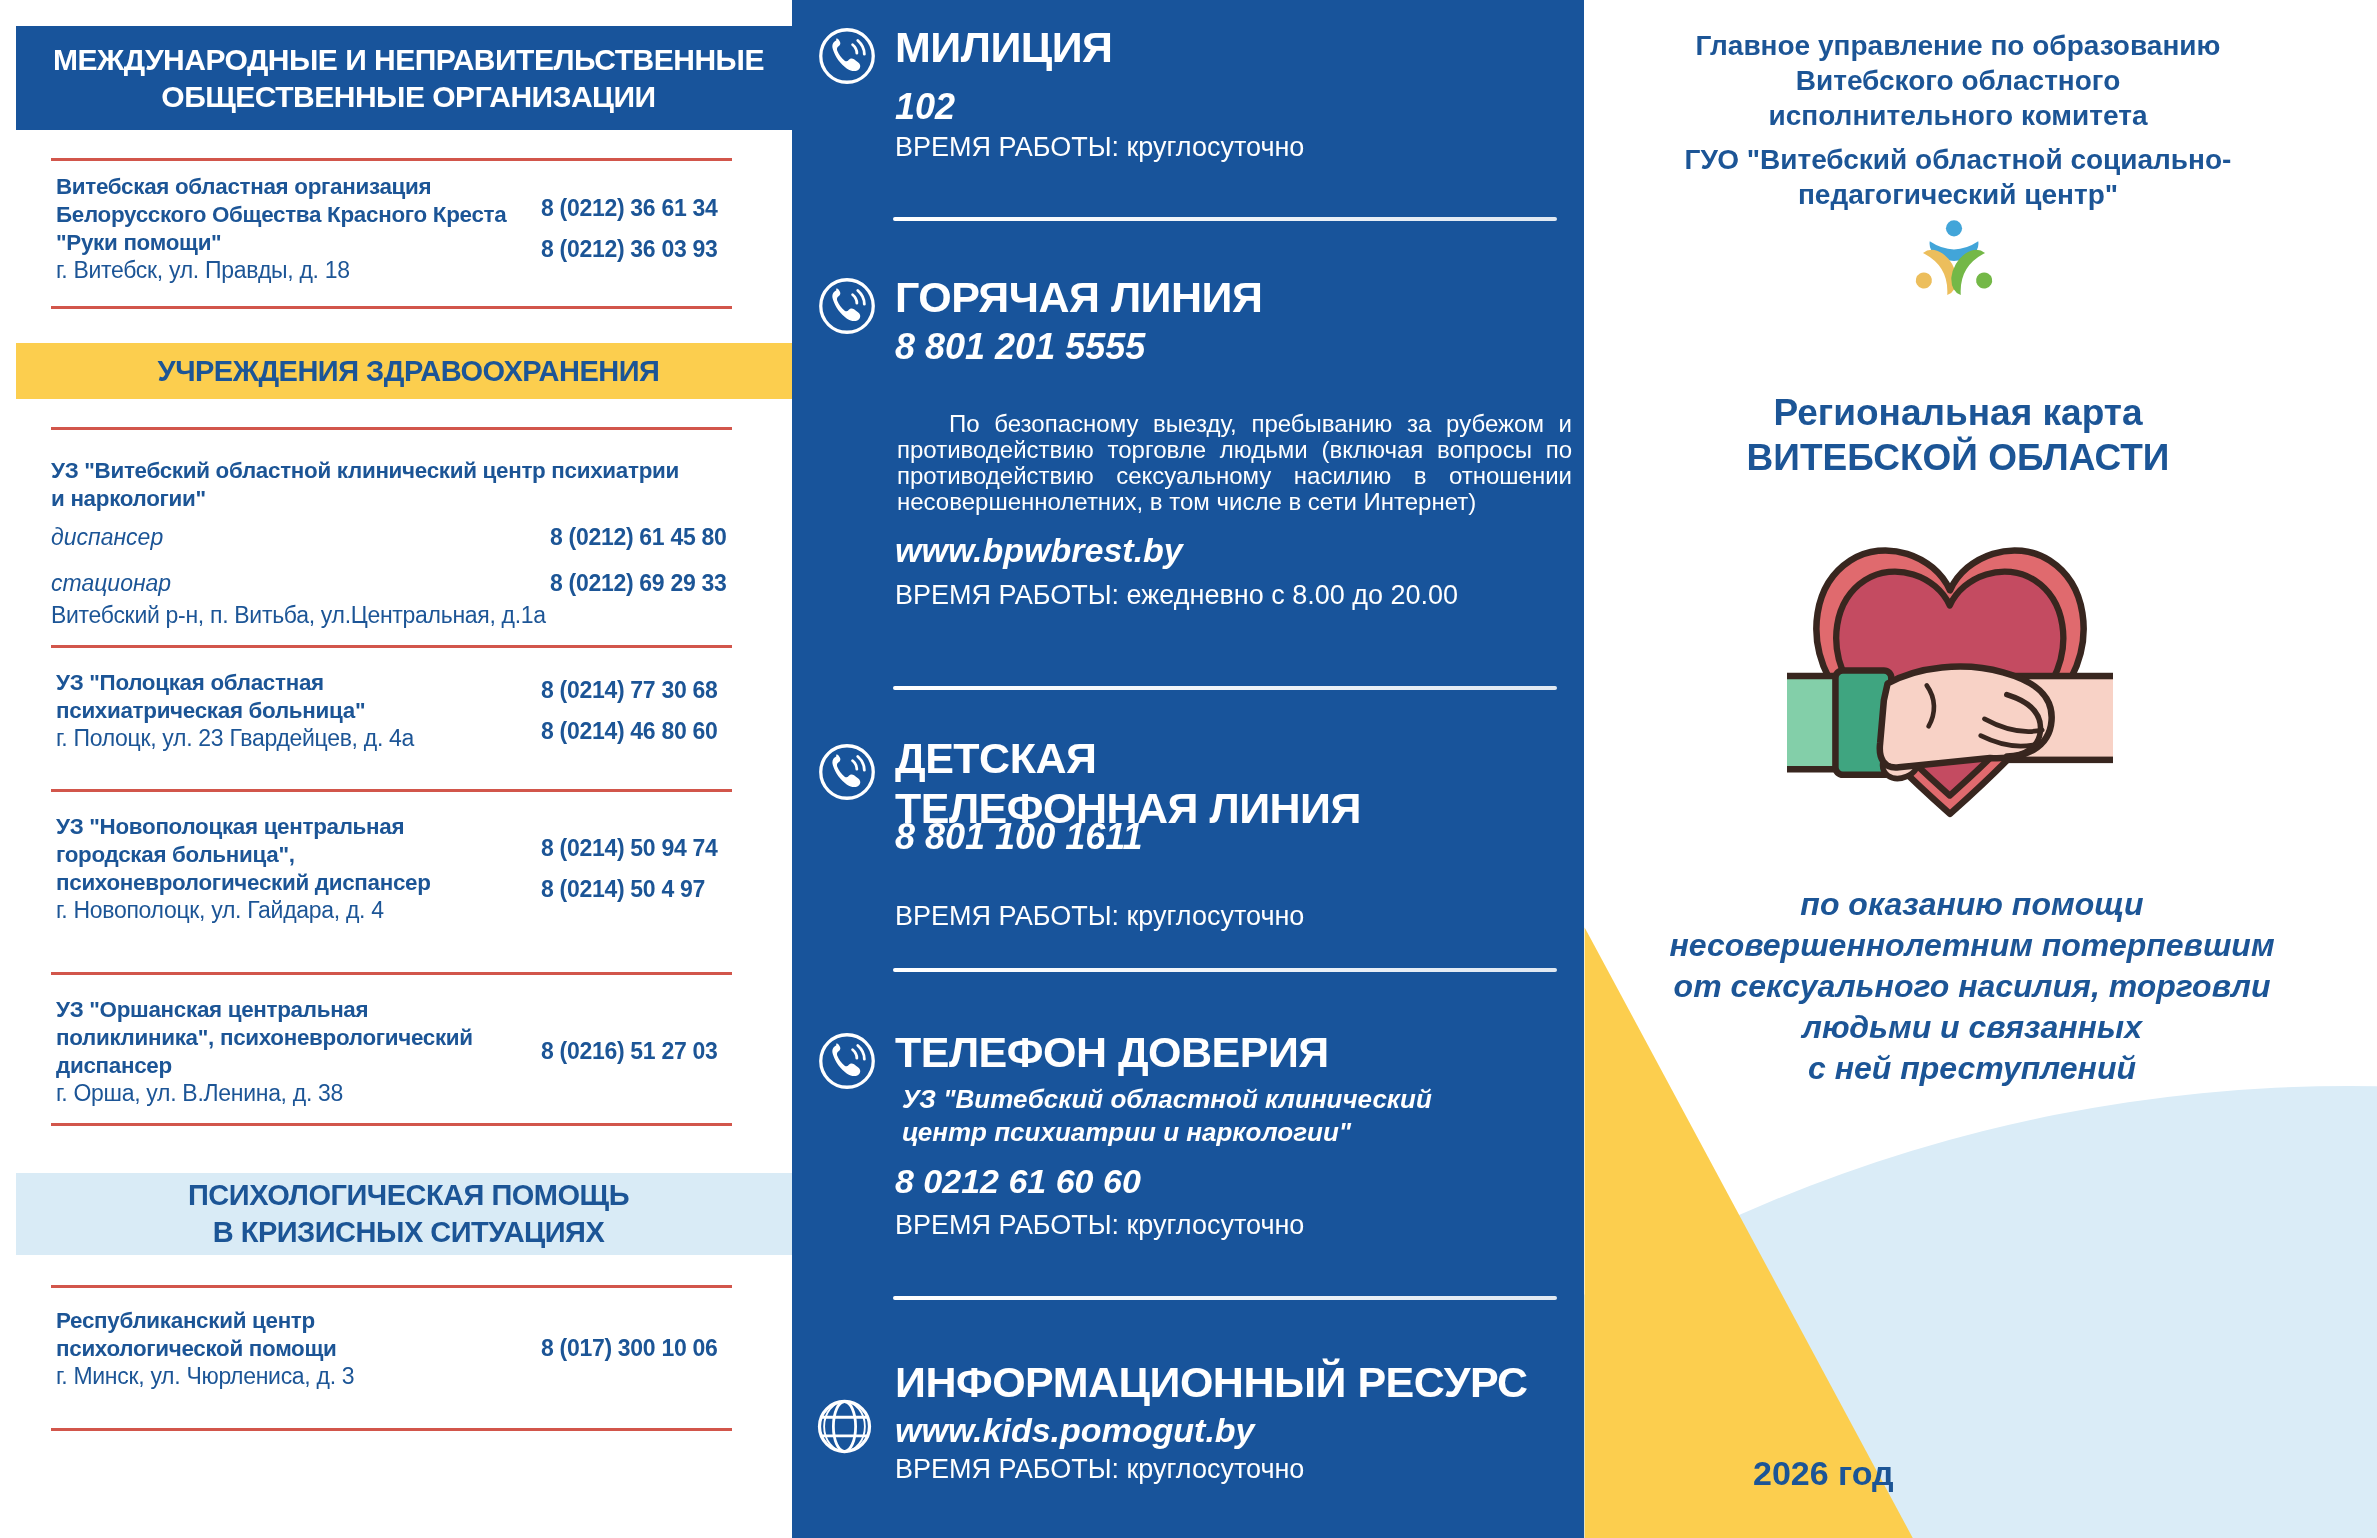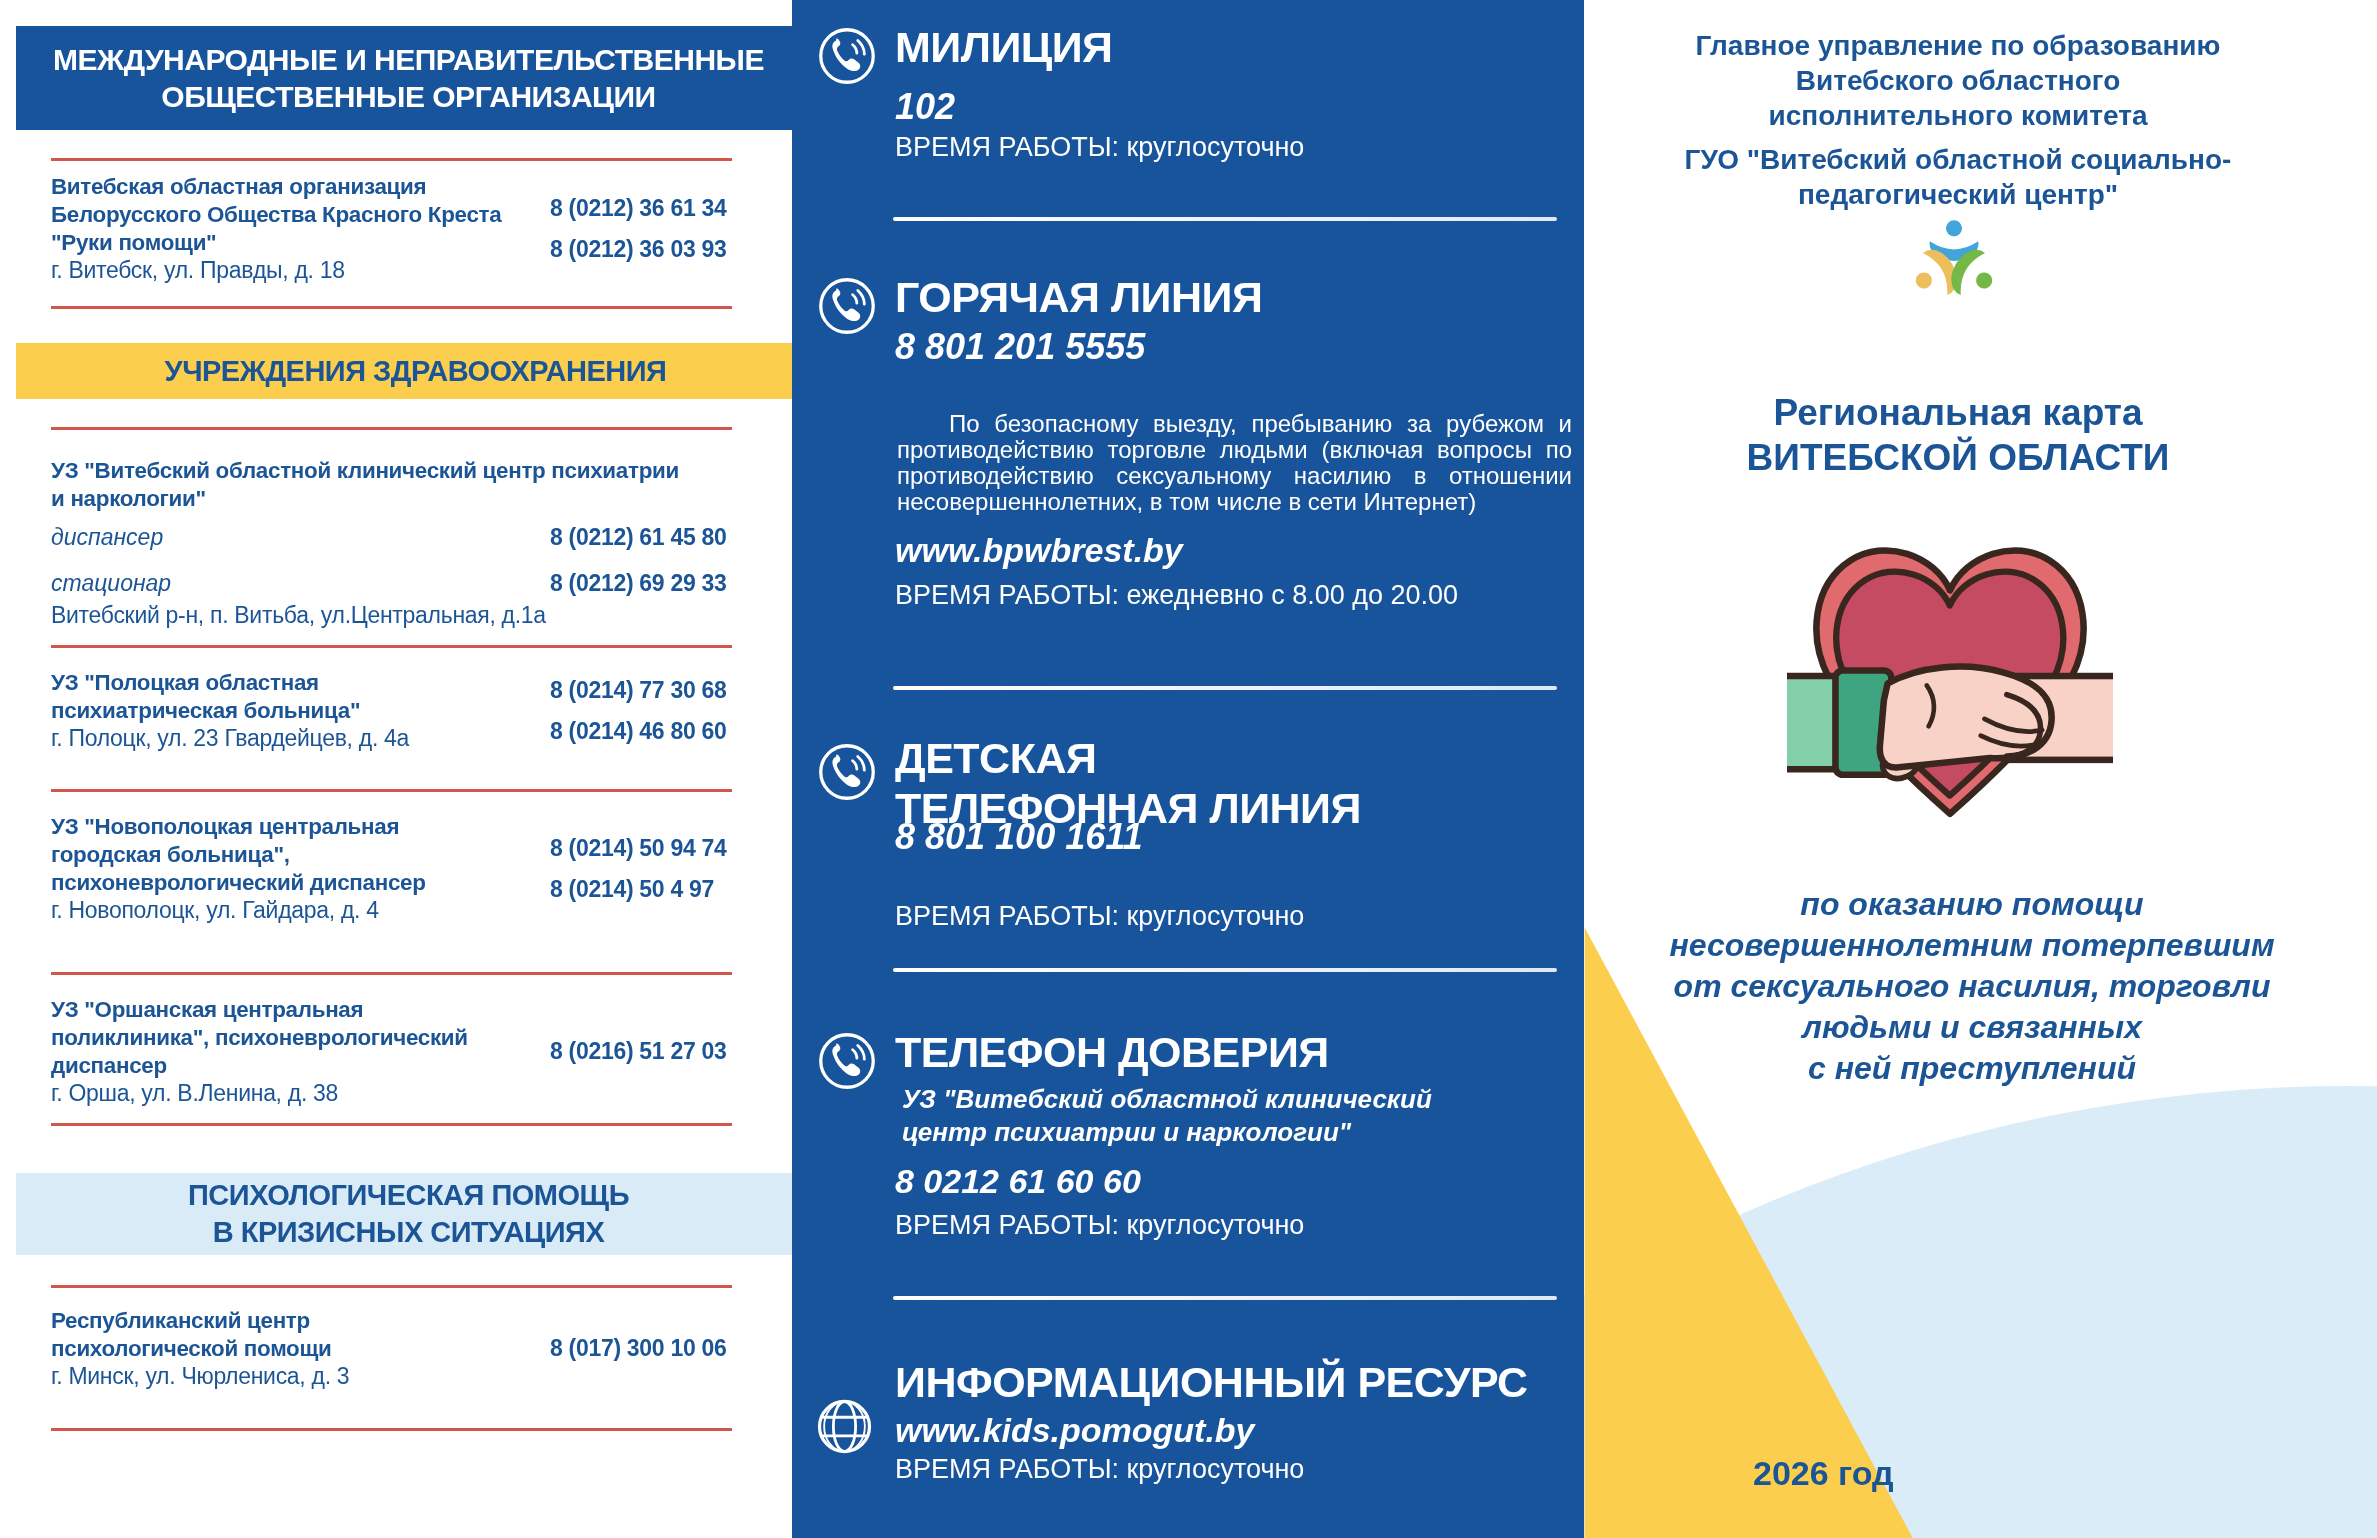--- a/index.html
+++ b/index.html
@@ -10,24 +10,24 @@
     --redline:#D2564B;
   }
   html,body{margin:0;padding:0;background:#fff;}
   .page{position:relative;width:2377px;height:1538px;background:#fff;overflow:hidden;
         font-family:"Liberation Sans",sans-serif;}
   .preline{white-space:pre-line;}
   
   .band{position:absolute;left:16px;width:785px;display:flex;align-items:center;justify-content:center;
         text-align:center;font-weight:bold;}
   .band-blue{top:26px;height:104px;background:var(--blue);color:#fff;font-size:30px;line-height:37px;letter-spacing:-0.5px;}
-  .band-yellow{top:343px;height:56px;background:var(--yellow);color:var(--textblue);font-size:29px;letter-spacing:-0.5px;padding-left:7px;}
+  .band-yellow{top:343px;height:56px;background:var(--yellow);color:var(--textblue);font-size:29px;letter-spacing:-0.5px;}
   .band-ltblue{top:1173px;height:82px;background:var(--ltblue);color:var(--textblue);font-size:29px;line-height:37px;letter-spacing:-0.5px;}
   .redline{position:absolute;left:51px;width:681px;height:2.8px;background:var(--redline);}
-  .lentry{position:absolute;left:51px;width:727px;display:flex;justify-content:space-between;color:var(--textblue);gap:12px;}
+  .lentry{position:absolute;left:42px;width:727px;display:flex;justify-content:flex-end;color:var(--textblue);}
   .lstack{position:absolute;left:51px;width:727px;color:var(--textblue);}
   .ltitles{width:485px;font-weight:bold;font-size:22.4px;line-height:28px;letter-spacing:-0.3px;}
   .laddr{font-weight:normal;font-size:23px;letter-spacing:-0.3px;margin-top:0;}
   .lphones{width:228px;display:flex;flex-direction:column;justify-content:center;gap:14px;
            font-weight:bold;font-size:23px;letter-spacing:-0.3px;}
   .lrow{display:flex;justify-content:space-between;align-items:center;}
   .lrow .lbl{width:485px;font-style:italic;font-size:23px;}
   .lrow .ph{width:228px;font-weight:bold;font-size:23px;letter-spacing:-0.3px;}
   
   .mcol{position:absolute;left:792px;top:0;width:792px;height:1538px;background:var(--blue);}

